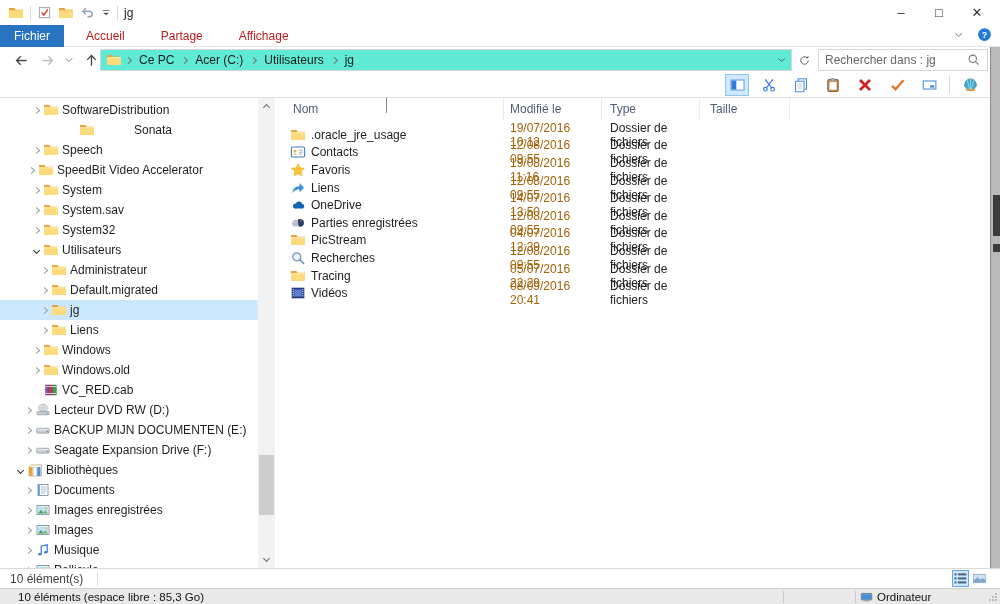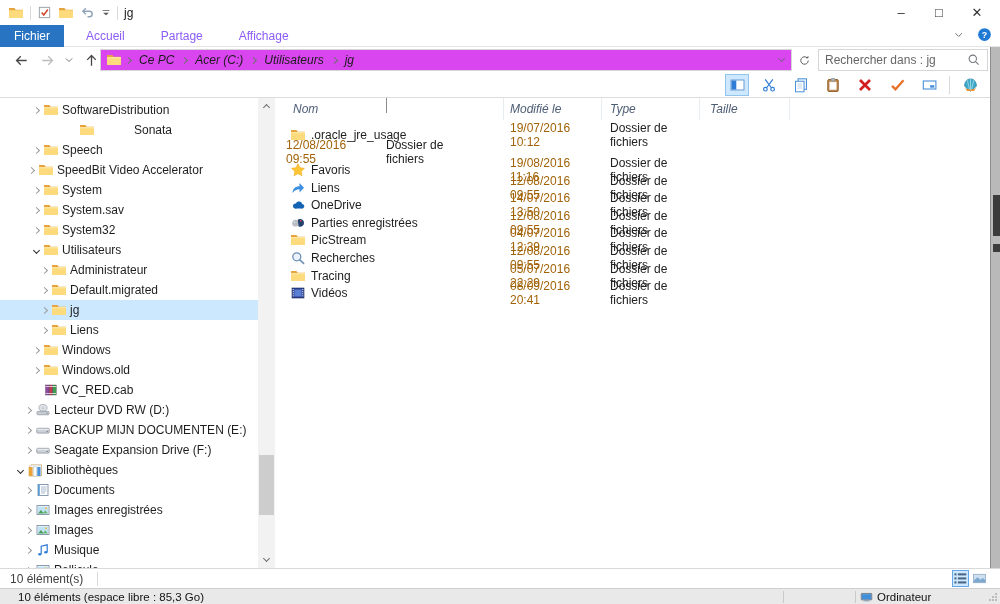--- a/index.html
+++ b/index.html
@@ -12,31 +12,31 @@
   .qat { display:flex; align-items:center; gap:6px; padding-left:8px; }
   .qat .i { display:flex; }
   .vsep { width:1px; height:14px; background:#d9d9d9; }
   .win-title { margin-left:6px; color:#1a1a1a; }
   .wctrl { position:absolute; top:0; right:4px; height:25px; display:flex; }
   .wbtn { width:38px; height:25px; display:flex; align-items:center; justify-content:center; color:#333; font-size:13px; }
 
   
   .tabstrip { position:absolute; left:0; top:25px; width:1000px; height:22px; background:#fff; border-bottom:1px solid #e6e6e6; }
   .tabs { display:flex; height:22px; }
-  .tab { height:22px; padding:0 14px; display:flex; align-items:center; color:#8b5cf6; }
+  .tab { height:22px; padding:0 14px; display:flex; align-items:center; color:#b91c1c; }
   .tab.active { background:var(--accent,#2873c2); color:#fff; }
   .tab:not(.active) { margin-left:8px; }
   .tabstrip-right { position:absolute; right:8px; top:2px; display:flex; align-items:center; gap:12px; }
 
   
   .navrow { position:absolute; left:0; top:47px; width:990px; height:26px; background:#fff; display:flex; align-items:center; }
   .navbtns { display:flex; align-items:center; gap:4px; padding-left:10px; }
   .nbtn { width:22px; height:22px; display:flex; align-items:center; justify-content:center; }
   .nbtn.small { width:14px; }
-  .addrbox { position:absolute; left:100px; top:2px; width:692px; height:22px; border:1px solid #d6d6d6; background:#d946ef; display:flex; align-items:center;font-style:italic; }
+  .addrbox { position:absolute; left:100px; top:2px; width:692px; height:22px; border:1px solid #d6d6d6; background:#5eead4; display:flex; align-items:center; }
   .crumbs { display:flex; align-items:center; padding-left:5px; flex:1; overflow:hidden; }
   .crumb { padding:0 4px; color:#1c1c1c; white-space:nowrap; }
   .csep { width:5px; height:5px; border-right:1.1px solid #707070; border-bottom:1.1px solid #707070; transform:rotate(-45deg); margin:0 4px; flex:none; }
   .addr-dd { width:18px; height:20px; display:flex; align-items:center; justify-content:center; }
   .refreshbtn { position:absolute; left:794px; top:2px; width:20px; height:22px; display:flex; align-items:center; justify-content:center; }
   .searchbox { position:absolute; left:818px; top:2px; width:170px; height:22px; border:1px solid #d6d6d6; display:flex; align-items:center; padding:0 6px; }
   .searchbox .ph { color:#666; flex:1; overflow:hidden; white-space:nowrap; }
 
   
   .toolbar { position:absolute; left:0; top:73px; width:990px; height:25px; background:#fff; border-bottom:1px solid #dcdcdc; display:flex; align-items:center; justify-content:flex-end; gap:8px; padding-right:8px; }
@@ -53,21 +53,21 @@
   .chev { width:5px; height:5px; border-right:1.2px solid #9b9b9b; border-bottom:1.2px solid #9b9b9b; transform:rotate(-45deg); }
   .chev.open { border-color:#2b2b2b; transform:rotate(45deg); }
   .trow .lbl { margin-left:3px; }
   .tscroll { position:absolute; left:258px; top:0; width:17px; height:470px; background:#f2f2f2; }
   .sarrow { position:absolute; left:0; width:17px; height:17px; display:flex; align-items:center; justify-content:center; }
   .sarrow .chev { border-color:#6e6e6e; }
   .sthumb { position:absolute; left:1px; width:15px; background:#cdcdcd; }
 
   .filelist { position:absolute; left:280px; top:0; width:710px; height:470px; }
   .lheader { position:relative; height:23px; display:flex; color:var(--hdr,#4d5d75); }
-  .hcell { display:flex; align-items:center; border-right:1px solid #e8edf2; height:22px;font-style:italic; }
+  .hcell { display:flex; align-items:center; border-right:1px solid #e8edf2; height:22px; }
   .sortmark { position:absolute; top:0px; left:106px; width:8px; height:6px; }
   .sortmark .chev { border-color:#8a8a8a; transform:rotate(-135deg); margin-top:3px; }
   .rows { padding-top:5px; }
   .frow { height:17.6px; display:flex; align-items:center; }
   .fc1 { width:224px; display:flex; align-items:center; padding-left:10px; }
   .fc1 .i { flex:none; }
   .fc1 .lbl { margin-left:5px; white-space:nowrap; overflow:hidden; }
   .fc2 { width:98px; padding-left:6px; color:#a16207; }
   .fc3 { width:98px; padding-left:8px; color:#212121; }
   .fc4 { width:90px; padding-left:10px; }
@@ -656,20 +656,31 @@
                   <path d="M1 5.2h14v1.1H1z" fill="#ffeaa9"></path>
                 </svg>
               </span>
               <span class="lbl">.oracle_jre_usage</span>
             </div>
             <div class="fc2">19/07/2016 10:12</div>
             <div class="fc3">Dossier de fichiers</div>
             <div class="fc4"></div>
           </div>
           <div class="frow">
+            <div class="fc1">
+              <span class="i">
+                <svg width="16" height="16" viewBox="0 0 16 16" xmlns="http://www.w3.org/2000/svg">
+                  <rect x="1.4" y="3" width="13.2" height="10" rx="1.2" fill="#fff" stroke="#3d7ec9" stroke-width="1.1"></rect>
+                  <circle cx="5" cy="7" r="1.5" fill="#e8b84a"></circle>
+                  <path d="M3.2 10.8c.4-1.7 3.3-1.7 3.7 0z" fill="#e8b84a"></path>
+                  <path d="M8.8 6.2h4M8.8 8.2h4M8.8 10.2h3" stroke="#9ab4d4" stroke-width="1"></path>
+                </svg>
+              </span>
+              <span class="lbl">Contacts</span>
+            </div>
             <div class="fc2">12/08/2016 09:55</div>
             <div class="fc3">Dossier de fichiers</div>
             <div class="fc4"></div>
           </div>
           <div class="frow">
             <div class="fc1">
               <span class="i">
                 <svg width="16" height="16" viewBox="0 0 16 16" xmlns="http://www.w3.org/2000/svg">
                   <path d="M8 1.6l2 4.1 4.5.6-3.3 3.1.8 4.4L8 11.7l-4 2.1.8-4.4L1.5 6.3l4.5-.6z" fill="#fcc535" stroke="#e8a417" stroke-width=".5"></path>
                 </svg>

